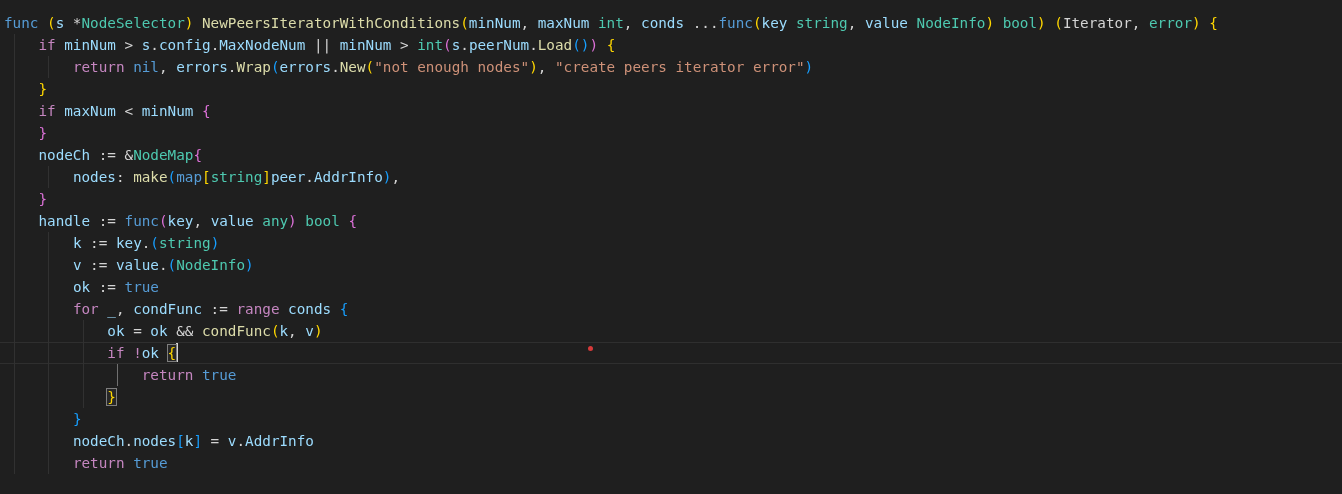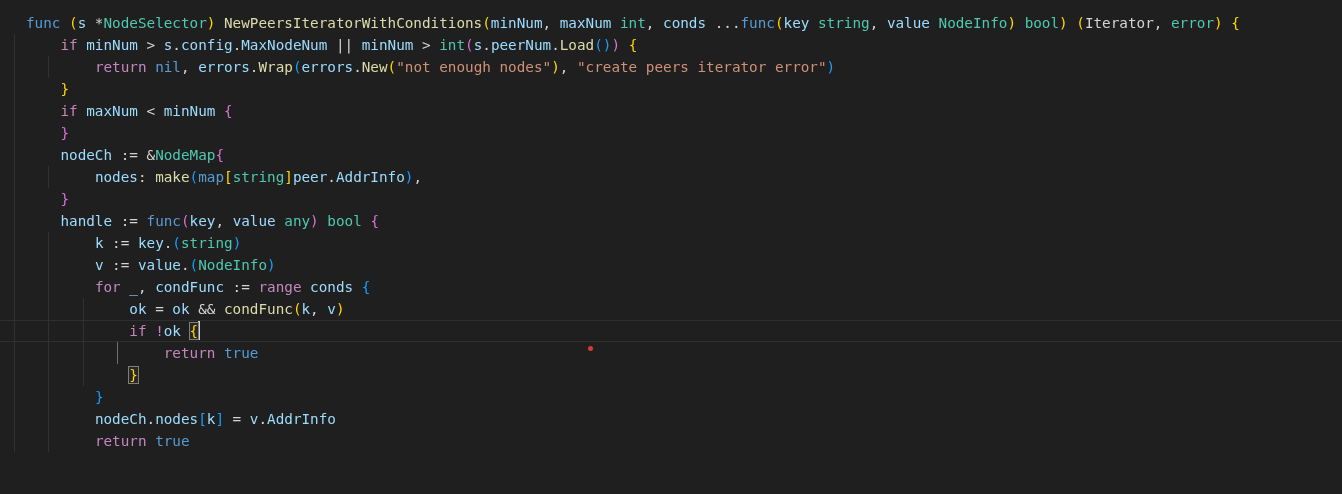--- a/index.html
+++ b/index.html
@@ -11,21 +11,21 @@
     overflow: hidden;
     font-family: "DejaVu Sans Mono", "Liberation Mono", monospace;
     font-size: 14.3px;
     line-height: 22px;
     cursor: text;
   }
   .code-lines { position: absolute; top: 12px; left: 0; right: 0; }
   .code-line {
     position: relative;
     height: 22px;
-    padding-left: 26px;
+    padding-left: 4px;
     white-space: pre;
   }
   .code-line.current {
     box-shadow: inset 0 1px 0 rgba(255,255,255,0.075), inset 0 -1px 0 rgba(255,255,255,0.075);
   }
   .line-text { position: relative; display: block; z-index: 2; }
   .guide {
     position: absolute; top: 0; bottom: 0; width: 1px;
     background: #313131; z-index: 1;
   }
@@ -57,20 +57,21 @@
       <div class="code-line"><span class="guide" style="left: 14px;"></span><span class="guide" style="left: 48.44px;"></span><span class="line-text" style="padding-left: 68.88px;"><span style="color: rgb(197, 134, 192);">return</span><span style="color: rgb(212, 212, 212);"> </span><span style="color: rgb(86, 156, 214);">nil</span><span style="color: rgb(212, 212, 212);">, </span><span style="color: rgb(156, 220, 254);">errors</span><span style="color: rgb(212, 212, 212);">.</span><span style="color: rgb(220, 220, 170);">Wrap</span><span style="color: rgb(23, 159, 255);">(</span><span style="color: rgb(156, 220, 254);">errors</span><span style="color: rgb(212, 212, 212);">.</span><span style="color: rgb(220, 220, 170);">New</span><span style="color: rgb(255, 215, 0);">(</span><span style="color: rgb(206, 145, 120);">"not enough nodes"</span><span style="color: rgb(255, 215, 0);">)</span><span style="color: rgb(212, 212, 212);">, </span><span style="color: rgb(206, 145, 120);">"create peers iterator error"</span><span style="color: rgb(23, 159, 255);">)</span></span></div>
       <div class="code-line"><span class="guide" style="left: 14px;"></span><span class="line-text" style="padding-left: 34.44px;"><span style="color: rgb(255, 215, 0);">}</span></span></div>
       <div class="code-line"><span class="guide" style="left: 14px;"></span><span class="line-text" style="padding-left: 34.44px;"><span style="color: rgb(197, 134, 192);">if</span><span style="color: rgb(212, 212, 212);"> </span><span style="color: rgb(156, 220, 254);">maxNum</span><span style="color: rgb(212, 212, 212);"> &lt; </span><span style="color: rgb(156, 220, 254);">minNum</span><span style="color: rgb(212, 212, 212);"> </span><span style="color: rgb(218, 112, 214);">{</span></span></div>
       <div class="code-line"><span class="guide" style="left: 14px;"></span><span class="line-text" style="padding-left: 34.44px;"><span style="color: rgb(218, 112, 214);">}</span></span></div>
       <div class="code-line"><span class="guide" style="left: 14px;"></span><span class="line-text" style="padding-left: 34.44px;"><span style="color: rgb(156, 220, 254);">nodeCh</span><span style="color: rgb(212, 212, 212);"> := </span><span style="color: rgb(212, 212, 212);">&amp;</span><span style="color: rgb(78, 201, 176);">NodeMap</span><span style="color: rgb(218, 112, 214);">{</span></span></div>
       <div class="code-line"><span class="guide" style="left: 14px;"></span><span class="guide" style="left: 48.44px;"></span><span class="line-text" style="padding-left: 68.88px;"><span style="color: rgb(156, 220, 254);">nodes</span><span style="color: rgb(212, 212, 212);">: </span><span style="color: rgb(220, 220, 170);">make</span><span style="color: rgb(23, 159, 255);">(</span><span style="color: rgb(86, 156, 214);">map</span><span style="color: rgb(255, 215, 0);">[</span><span style="color: rgb(78, 201, 176);">string</span><span style="color: rgb(255, 215, 0);">]</span><span style="color: rgb(156, 220, 254);">peer</span><span style="color: rgb(212, 212, 212);">.</span><span style="color: rgb(156, 220, 254);">AddrInfo</span><span style="color: rgb(23, 159, 255);">)</span><span style="color: rgb(212, 212, 212);">,</span></span></div>
       <div class="code-line"><span class="guide" style="left: 14px;"></span><span class="line-text" style="padding-left: 34.44px;"><span style="color: rgb(218, 112, 214);">}</span></span></div>
       <div class="code-line"><span class="guide" style="left: 14px;"></span><span class="line-text" style="padding-left: 34.44px;"><span style="color: rgb(156, 220, 254);">handle</span><span style="color: rgb(212, 212, 212);"> := </span><span style="color: rgb(86, 156, 214);">func</span><span style="color: rgb(218, 112, 214);">(</span><span style="color: rgb(156, 220, 254);">key</span><span style="color: rgb(212, 212, 212);">, </span><span style="color: rgb(156, 220, 254);">value</span><span style="color: rgb(212, 212, 212);"> </span><span style="color: rgb(78, 201, 176);">any</span><span style="color: rgb(218, 112, 214);">)</span><span style="color: rgb(212, 212, 212);"> </span><span style="color: rgb(78, 201, 176);">bool</span><span style="color: rgb(212, 212, 212);"> </span><span style="color: rgb(218, 112, 214);">{</span></span></div>
       <div class="code-line"><span class="guide" style="left: 14px;"></span><span class="guide" style="left: 48.44px;"></span><span class="line-text" style="padding-left: 68.88px;"><span style="color: rgb(156, 220, 254);">k</span><span style="color: rgb(212, 212, 212);"> := </span><span style="color: rgb(156, 220, 254);">key</span><span style="color: rgb(212, 212, 212);">.</span><span style="color: rgb(23, 159, 255);">(</span><span style="color: rgb(78, 201, 176);">string</span><span style="color: rgb(23, 159, 255);">)</span></span></div>
       <div class="code-line"><span class="guide" style="left: 14px;"></span><span class="guide" style="left: 48.44px;"></span><span class="line-text" style="padding-left: 68.88px;"><span style="color: rgb(156, 220, 254);">v</span><span style="color: rgb(212, 212, 212);"> := </span><span style="color: rgb(156, 220, 254);">value</span><span style="color: rgb(212, 212, 212);">.</span><span style="color: rgb(23, 159, 255);">(</span><span style="color: rgb(78, 201, 176);">NodeInfo</span><span style="color: rgb(23, 159, 255);">)</span></span></div>
+      <div class="code-line"><span class="guide" style="left: 14px;"></span><span class="guide" style="left: 48.44px;"></span><span class="line-text" style="padding-left: 68.88px;"><span style="color: rgb(156, 220, 254);">ok</span><span style="color: rgb(212, 212, 212);"> := </span><span style="color: rgb(86, 156, 214);">true</span></span></div>
       <div class="code-line"><span class="guide" style="left: 14px;"></span><span class="guide" style="left: 48.44px;"></span><span class="line-text" style="padding-left: 68.88px;"><span style="color: rgb(197, 134, 192);">for</span><span style="color: rgb(212, 212, 212);"> </span><span style="color: rgb(156, 220, 254);">_</span><span style="color: rgb(212, 212, 212);">, </span><span style="color: rgb(156, 220, 254);">condFunc</span><span style="color: rgb(212, 212, 212);"> := </span><span style="color: rgb(197, 134, 192);">range</span><span style="color: rgb(212, 212, 212);"> </span><span style="color: rgb(156, 220, 254);">conds</span><span style="color: rgb(212, 212, 212);"> </span><span style="color: rgb(23, 159, 255);">{</span></span></div>
       <div class="code-line"><span class="guide" style="left: 14px;"></span><span class="guide" style="left: 48.44px;"></span><span class="guide" style="left: 82.88px;"></span><span class="line-text" style="padding-left: 103.32px;"><span style="color: rgb(156, 220, 254);">ok</span><span style="color: rgb(212, 212, 212);"> = </span><span style="color: rgb(156, 220, 254);">ok</span><span style="color: rgb(212, 212, 212);"> &amp;&amp; </span><span style="color: rgb(220, 220, 170);">condFunc</span><span style="color: rgb(255, 215, 0);">(</span><span style="color: rgb(156, 220, 254);">k</span><span style="color: rgb(212, 212, 212);">, </span><span style="color: rgb(156, 220, 254);">v</span><span style="color: rgb(255, 215, 0);">)</span></span></div>
       <div class="code-line current"><span class="guide" style="left: 14px;"></span><span class="guide" style="left: 48.44px;"></span><span class="guide" style="left: 82.88px;"></span><span class="line-text" style="padding-left: 103.32px;"><span style="color: rgb(197, 134, 192);">if</span><span style="color: rgb(212, 212, 212);"> </span><span style="color: rgb(197, 134, 192);">!</span><span style="color: rgb(156, 220, 254);">ok</span><span style="color: rgb(212, 212, 212);"> </span><span class="bracket-match" style="color: rgb(255, 215, 0);">{</span><span class="cursor" style="background: rgb(212, 212, 212);"></span></span></div>
       <div class="code-line"><span class="guide" style="left: 14px;"></span><span class="guide" style="left: 48.44px;"></span><span class="guide" style="left: 82.88px;"></span><span class="guide active" style="left: 117.32px;"></span><span class="line-text" style="padding-left: 137.76px;"><span style="color: rgb(197, 134, 192);">return</span><span style="color: rgb(212, 212, 212);"> </span><span style="color: rgb(86, 156, 214);">true</span></span></div>
       <div class="code-line"><span class="guide" style="left: 14px;"></span><span class="guide" style="left: 48.44px;"></span><span class="guide" style="left: 82.88px;"></span><span class="line-text" style="padding-left: 103.32px;"><span class="bracket-match" style="color: rgb(255, 215, 0);">}</span></span></div>
       <div class="code-line"><span class="guide" style="left: 14px;"></span><span class="guide" style="left: 48.44px;"></span><span class="line-text" style="padding-left: 68.88px;"><span style="color: rgb(23, 159, 255);">}</span></span></div>
       <div class="code-line"><span class="guide" style="left: 14px;"></span><span class="guide" style="left: 48.44px;"></span><span class="line-text" style="padding-left: 68.88px;"><span style="color: rgb(156, 220, 254);">nodeCh</span><span style="color: rgb(212, 212, 212);">.</span><span style="color: rgb(156, 220, 254);">nodes</span><span style="color: rgb(23, 159, 255);">[</span><span style="color: rgb(156, 220, 254);">k</span><span style="color: rgb(23, 159, 255);">]</span><span style="color: rgb(212, 212, 212);"> = </span><span style="color: rgb(156, 220, 254);">v</span><span style="color: rgb(212, 212, 212);">.</span><span style="color: rgb(156, 220, 254);">AddrInfo</span></span></div>
       <div class="code-line"><span class="guide" style="left: 14px;"></span><span class="guide" style="left: 48.44px;"></span><span class="line-text" style="padding-left: 68.88px;"><span style="color: rgb(197, 134, 192);">return</span><span style="color: rgb(212, 212, 212);"> </span><span style="color: rgb(86, 156, 214);">true</span></span></div>
     </div>
   <div class="red-dot" style="left: 588px; top: 346px; width: 5px; height: 5px; background: rgb(214, 58, 58);"></div>

